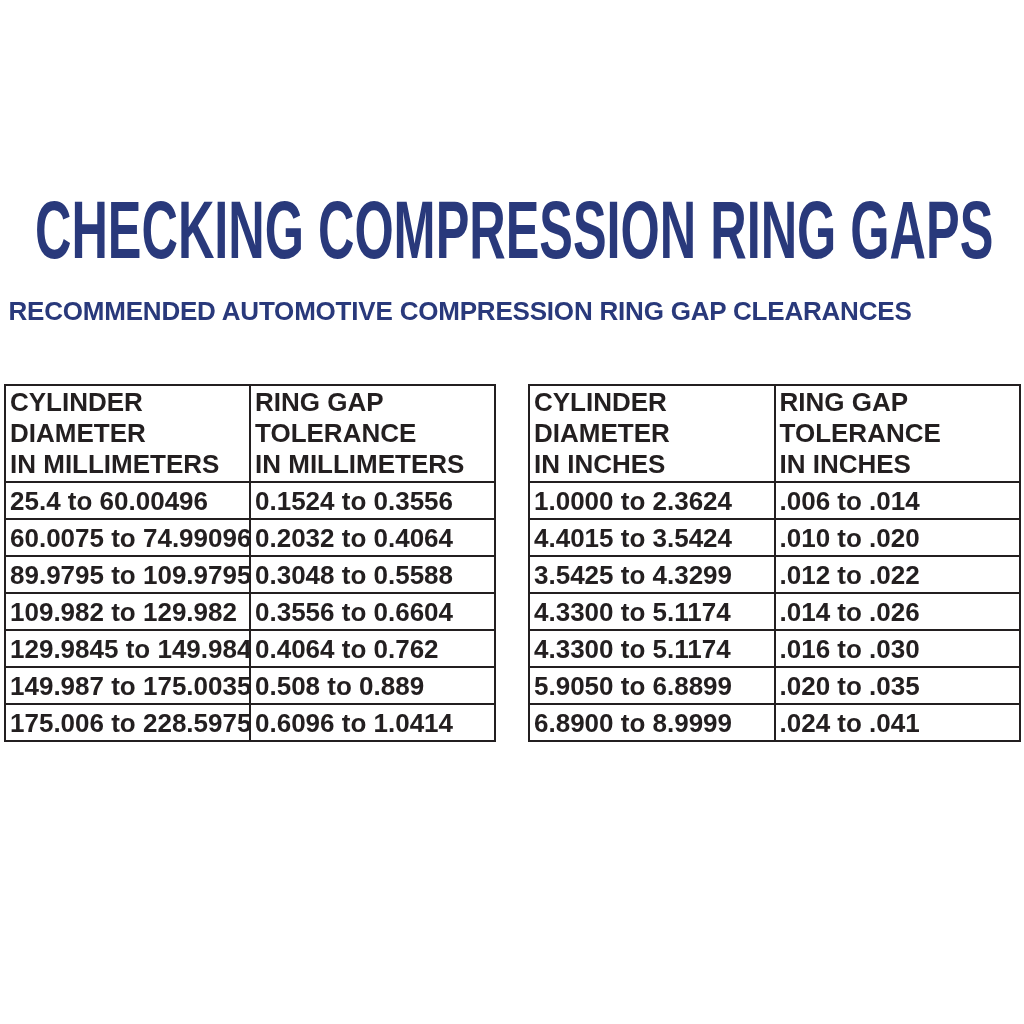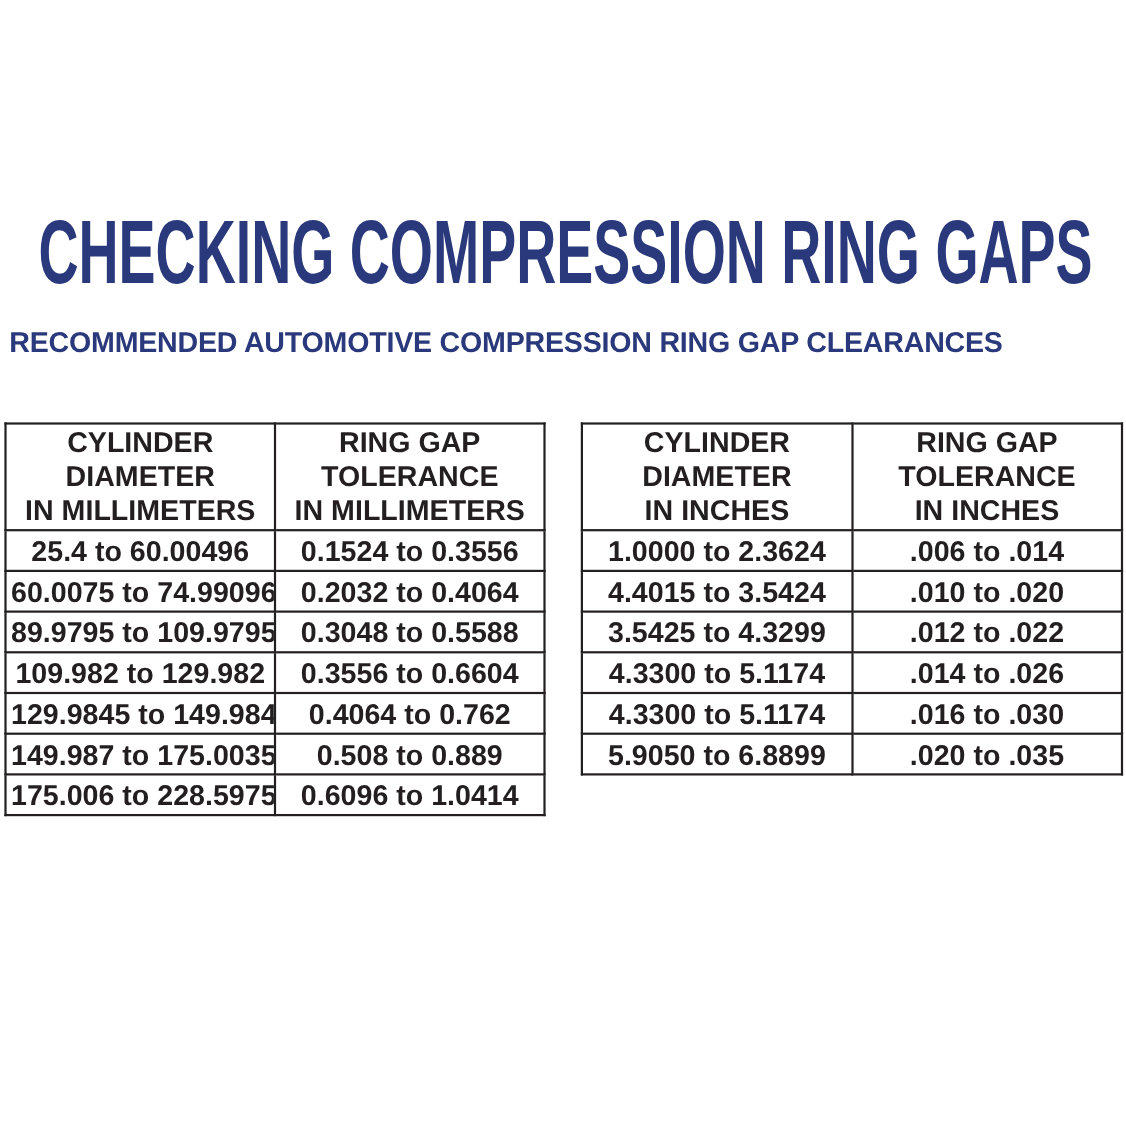--- a/index.html
+++ b/index.html
@@ -50,21 +50,21 @@
     position: absolute;
     top: 384px;
     border-collapse: collapse;
     table-layout: fixed;
     background: var(--page-bg);
   }
   table.spec-table.mm { left: 4px;  width: 492px; }
   table.spec-table.in { left: 528px; width: 493px; }
   .spec-table th, .spec-table td {
     border: 2px solid var(--table-ink);
-    text-align: center;
+    text-align: left;
     vertical-align: middle;
     color: var(--table-ink);
     padding: 0 4px;
     overflow: hidden;
   }
   .spec-table th {
     height: 97px;
     font-size: 26px;
     font-weight: 700;
     line-height: 31px;
@@ -160,16 +160,20 @@
         <td>.014 to .026</td>
       </tr>
       <tr>
         <td>4.3300 to 5.1174</td>
         <td>.016 to .030</td>
       </tr>
       <tr>
         <td>5.9050 to 6.8899</td>
         <td>.020 to .035</td>
       </tr>
+      <tr>
+        <td>6.8900 to 8.9999</td>
+        <td>.024 to .041</td>
+      </tr>
     </tbody>
   </table>
 
 </div>
 
 </body></html>

